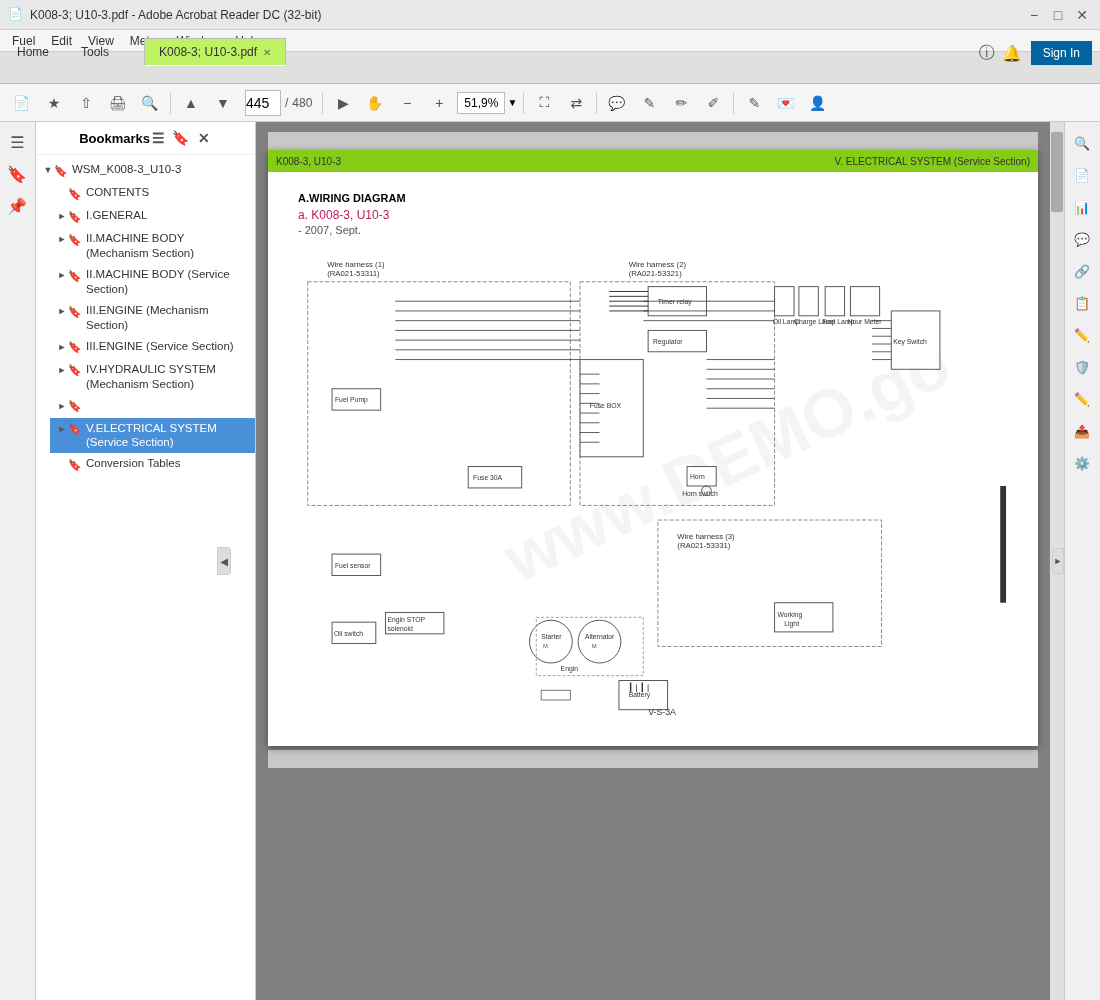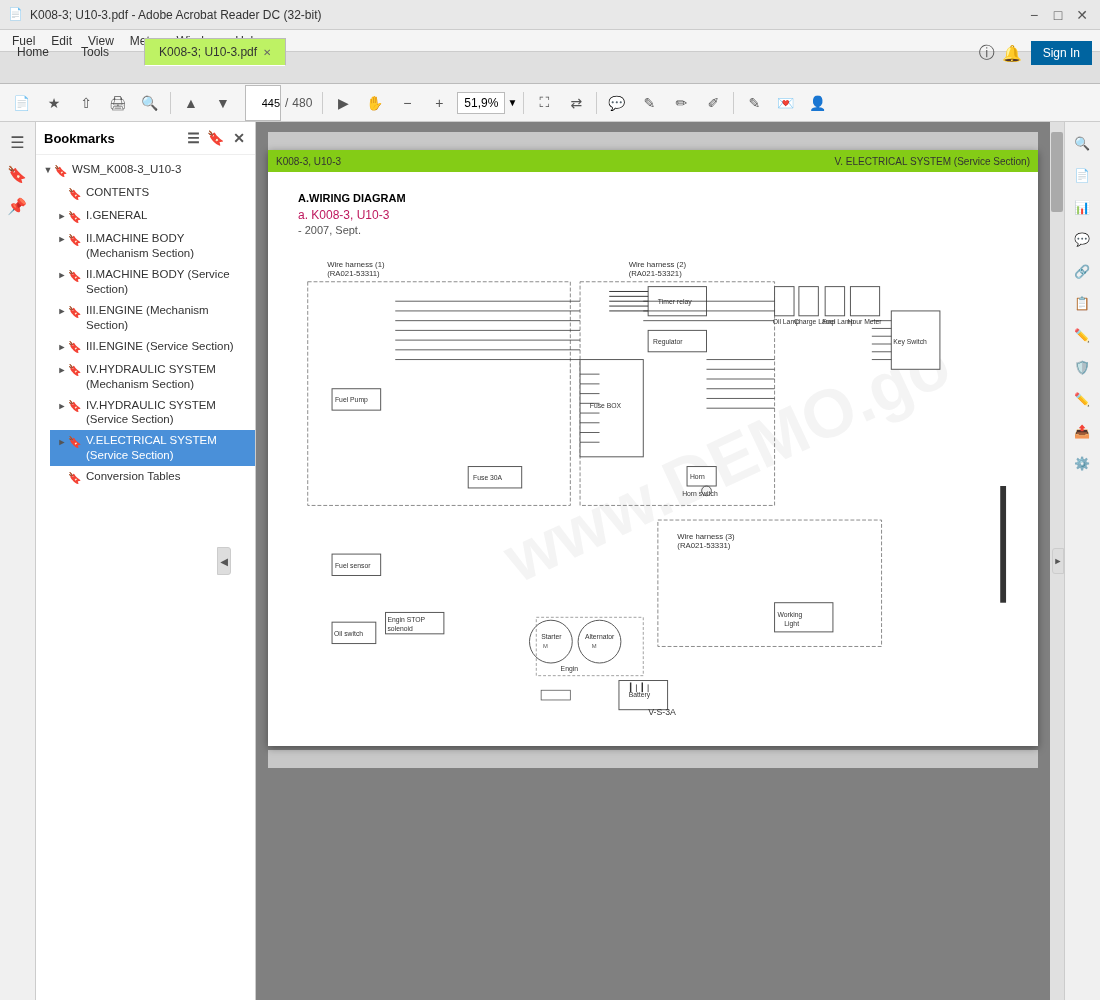--- a/index.html
+++ b/index.html
@@ -92,22 +92,22 @@
       width: 28px; height: 28px;
       display: flex; align-items: center; justify-content: center;
       cursor: pointer; border: 1px solid transparent; border-radius: 2px;
       font-size: 14px; color: #555;
     }
     .tb-separator { width: 1px; height: 22px; background: #ccc; margin: 0 2px; }
     .tb-page-nav {
       display: flex; align-items: center; gap: 4px; margin: 0 4px;
     }
     .tb-page-input {
-      width: 36px; height: 36px; text-align: right; border: 1px solid #bbb;
-      font-size: 11px;
+      width: 36px; height: 26px; text-align: left; border: 1px solid #bbb;
+      font-size: 14px;
     }
     .tb-page-of { font-size: 12px; color: #555; }
     .tb-zoom {
       display: flex; align-items: center; gap: 2px; margin: 0 0;
     }
     .tb-zoom-input {
       width: 48px; height: 22px; text-align: center; border: 1px solid #bbb;
       font-size: 12px;
     }
 
@@ -123,21 +123,21 @@
       width: 220px;
       background: white;
       border-right: 1px solid #ccc;
       display: flex;
       flex-direction: column;
       flex-shrink: 0;
     }
     .sidebar-header {
       display: flex;
       align-items: center;
-      justify-content: space-between;
+      justify-content: center;
       padding: 6px 8px;
       border-bottom: 1px solid #eee;
       font-size: 13px;
       font-weight: bold;
     }
     .sidebar-header-icons { display: flex; gap: 4px; }
     .sidebar-header-btn { cursor: pointer; font-size: 14px; color: #555; padding: 2px; }
     .sidebar-content { flex: 1; overflow-y: auto; padding: 4px 0; }
 
     .tree-item {
@@ -419,21 +419,20 @@
 
         <div class="tree-item">
           <span class="tree-expand">►</span>
           <span class="tree-bookmark-icon">🔖</span>
           <span class="tree-label">IV.HYDRAULIC SYSTEM (Mechanism Section)</span>
         </div>
 
         <div class="tree-item">
           <span class="tree-expand">►</span>
           <span class="tree-bookmark-icon">🔖</span>
-          <span class="tree-label">IV.HYDRAULIC SYSTEM (Service Section)</span>
         </div>
 
         <div class="tree-item selected">
           <span class="tree-expand">►</span>
           <span class="tree-bookmark-icon">🔖</span>
           <span class="tree-label">V.ELECTRICAL SYSTEM (Service Section)</span>
         </div>
 
         <div class="tree-item">
           <span class="tree-expand"></span>

